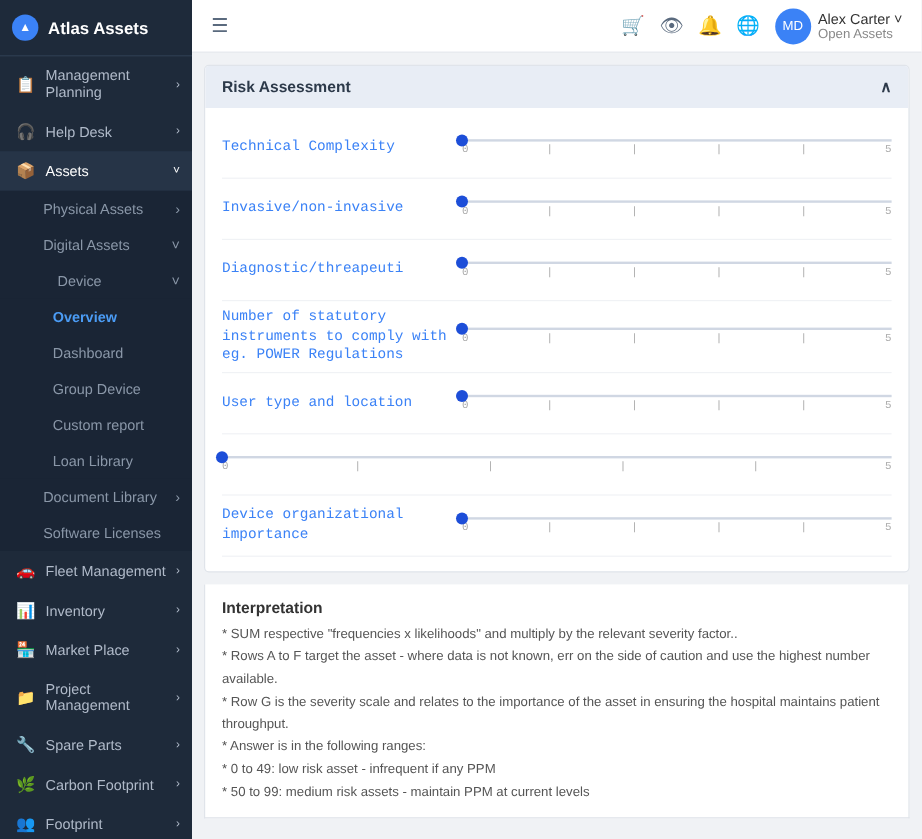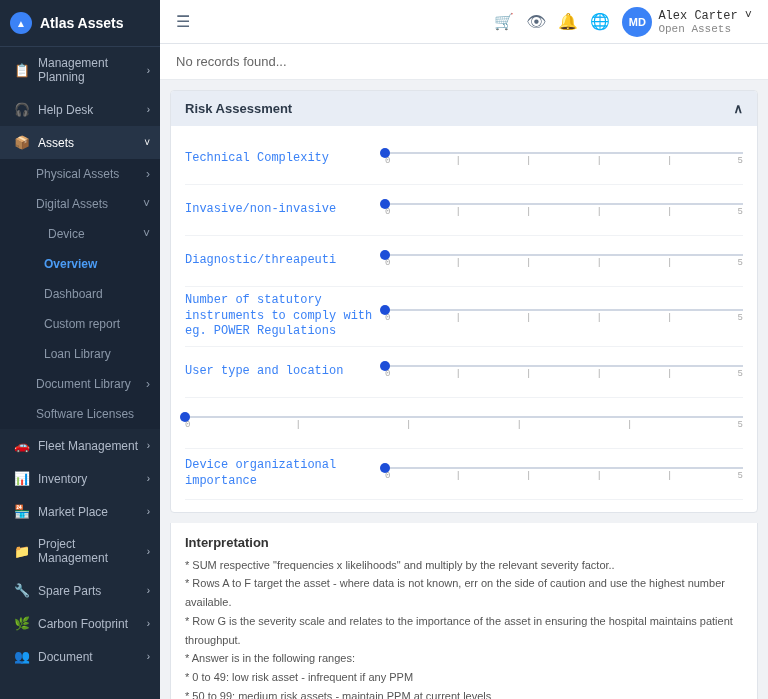--- a/index.html
+++ b/index.html
@@ -86,21 +86,21 @@
     }
     .topbar-left { display: flex; align-items: center; gap: 10px; }
     .topbar-right { display: flex; align-items: center; gap: 12px; }
     .topbar-icon { font-size: 16px; color: #5a6a7e; cursor: pointer; }
     .topbar-user { display: flex; align-items: center; gap: 6px; }
     .topbar-avatar {
       width: 30px; height: 30px;
       background: #3b82f6;
       border-radius: 50%;
       display: flex; align-items: center; justify-content: center;
-      font-size: 11px; font-weight: bold; color: #fff;
+      font-size: 11px; font-weight: normal; color: #fff;
     }
     .topbar-name { font-size: 12px; color: #333; }
     .topbar-sub { font-size: 11px; color: #888; }
 
     
     .content {
       flex: 1;
       overflow-y: auto;
       background: #f0f2f5;
       padding: 0;
@@ -241,20 +241,21 @@
       <span>˅</span>
     </div>
 
     <div class="sidebar-sub-item" style="display:flex;justify-content:space-between;padding-left:48px;">
       <span>Device</span>
       <span>˅</span>
     </div>
     <div class="sidebar-device-group">
       <div class="sidebar-device-item active">Overview</div>
       <div class="sidebar-device-item">Dashboard</div>
+      <div class="sidebar-device-item">Group Device</div>
       <div class="sidebar-device-item">Custom report</div>
       <div class="sidebar-device-item">Loan Library</div>
     </div>
 
     <div class="sidebar-sub-item" style="display:flex;justify-content:space-between;">
       <span>Document Library</span>
       <span>›</span>
     </div>
 
     <div class="sidebar-sub-item">
@@ -306,21 +307,21 @@
     <div class="sidebar-item-left">
       <span class="sidebar-item-icon">🌿</span>
       <span>Carbon Footprint</span>
     </div>
     <span class="chevron">›</span>
   </div>
 
   <div class="sidebar-item">
     <div class="sidebar-item-left">
       <span class="sidebar-item-icon">👥</span>
-      <span>Document</span>
+      <span>Footprint</span>
     </div>
     <span class="chevron">›</span>
   </div>
 
 </nav>
 
 <div class="main">
 
   <div class="topbar">
     <div class="topbar-left">
@@ -328,33 +329,30 @@
     </div>
     <div class="topbar-right">
       <span class="topbar-icon">🛒</span>
       <span class="topbar-icon">👁</span>
       <span class="topbar-icon">🔔</span>
       <span class="topbar-icon">🌐</span>
       <div class="topbar-user">
         <div class="topbar-avatar">
           <span>MD</span>
         </div>
-        <div style="display:flex;flex-direction:column;font-family:Liberation Mono, monospace;">
+        <div style="display:flex;flex-direction:column;">
           <span class="topbar-name">Alex Carter ˅</span>
           <span class="topbar-sub">Open Assets</span>
         </div>
       </div>
     </div>
   </div>
 
   <div class="content">
 
-    <div class="no-records">
-      <span>No records found...</span>
-    </div>
 
     <div class="section">
       <div class="section-header">
         <span>Risk Assessment</span>
         <span style="cursor:pointer;">∧</span>
       </div>
       <div class="section-body">
 
         <div id="sliders-container">
             <div class="slider-row">

